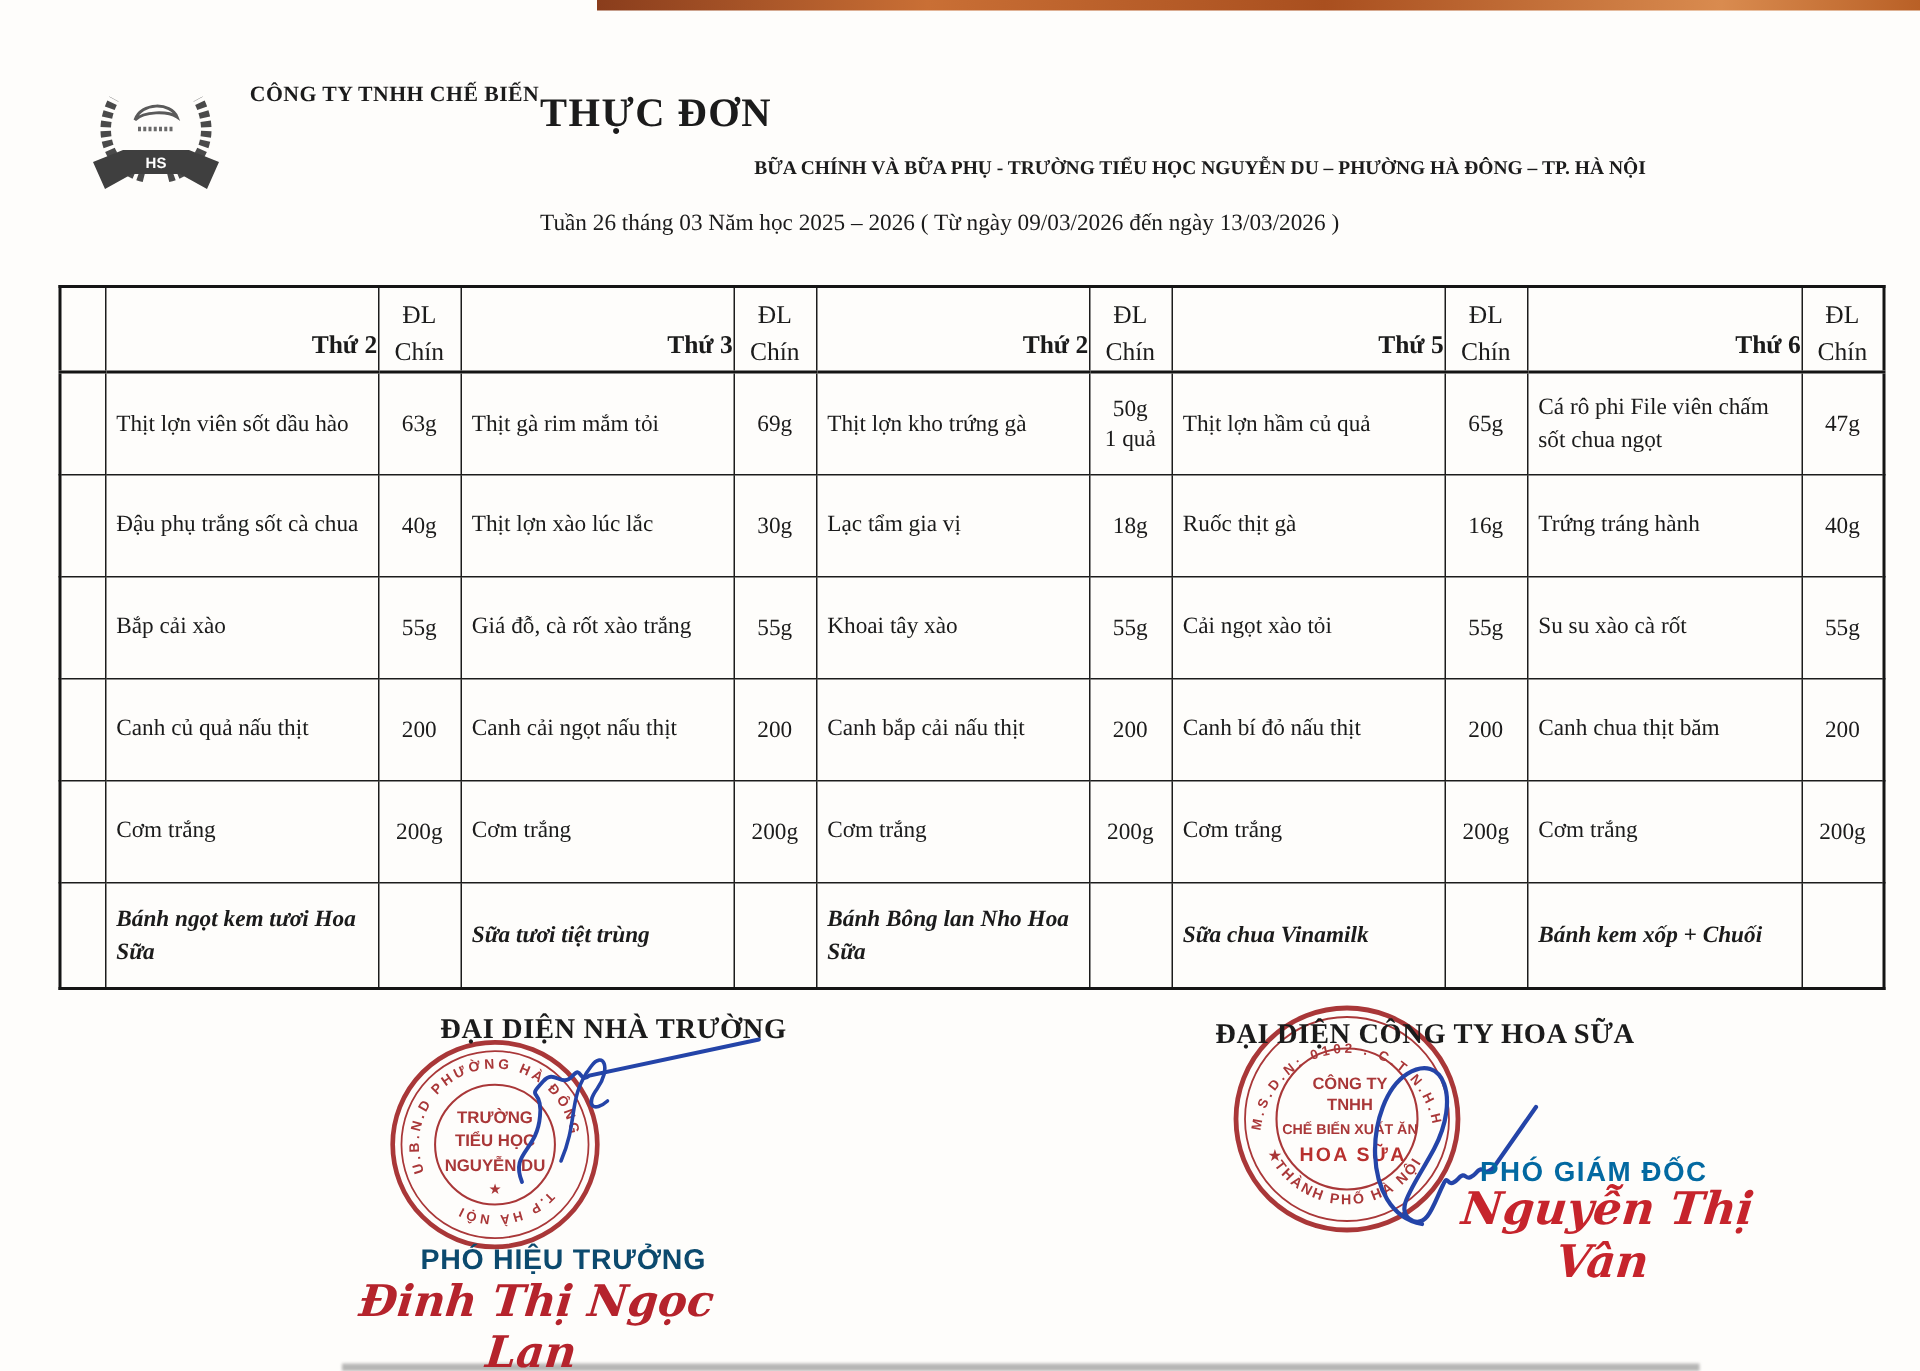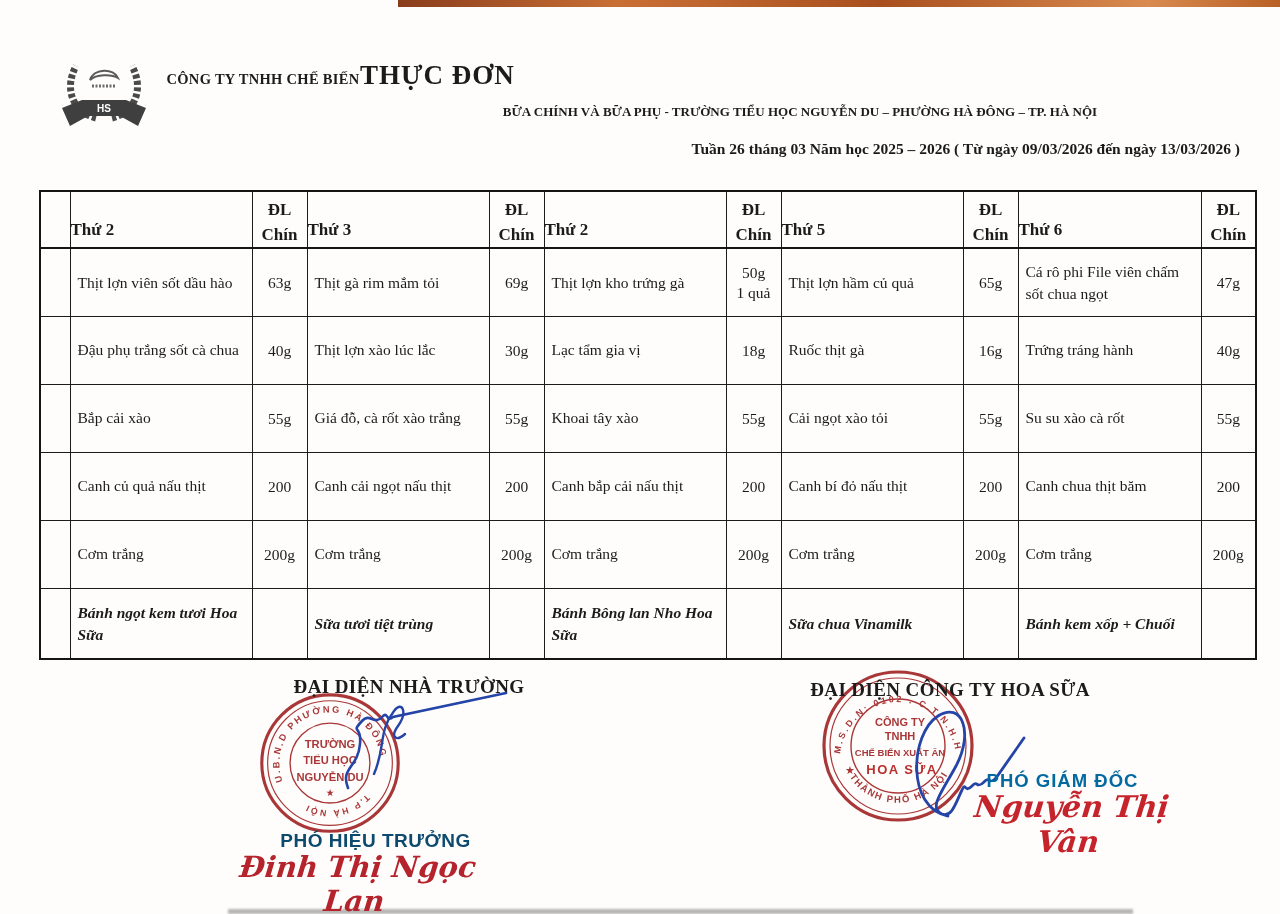--- a/index.html
+++ b/index.html
@@ -15,50 +15,50 @@
     background:linear-gradient(90deg,#8a3d1c,#c96f35 25%,#a94f1f 55%,#d98b4f 85%,#b96026);
     filter:blur(0.4px);
   }
   .scan-strip-bottom {
     position:absolute; bottom:0; left:228px; width:905px; height:5px;
     background:rgba(95,95,95,0.45); filter:blur(1.2px);
   }
   
   .logo-svg { position:absolute; left:56px; top:56px; width:96px; height:84px; }
   .company-name {
-    position:absolute; left:158px; top:68px; width:210px;
+    position:absolute; left:158px; top:52px; width:210px;
     text-align:center; font-weight:bold; font-size:14.5px; line-height:1.6;
     letter-spacing:0.3px;
   }
   .doc-title {
     position:absolute; left:360px; top:60px; width:880px;
     font-weight:bold; font-size:27px; letter-spacing:1px;
   }
   .doc-subtitle {
     position:absolute; left:350px; top:104px; width:900px;
     text-align:center; font-weight:bold; font-size:13px;
   }
   .doc-week {
     position:absolute; left:360px; top:140px; width:880px;
-    text-align:right; font-weight:bold; font-size:15.5px;
+    text-align:left; font-weight:normal; font-size:15.5px;
   }
   
   table.menu {
     position:absolute; left:39px; top:190px; width:1216px;
     border-collapse:collapse; table-layout:fixed;
   }
   table.menu td, table.menu th {
     border:1.4px solid #1c1c1c; vertical-align:middle;
     font-size:15.5px; overflow:hidden;
   }
   table.menu { border:2.5px solid #151515; }
   table.menu tr.hdr th { border-bottom:2.3px solid #151515; font-size:17px; }
   th.tt-h, td.tt { text-align:center;padding-left:36px; }
-  th.day-h { text-align:left; font-weight:bold; vertical-align:top; padding-top:20px; }
-  th.dl-h { text-align:center; font-weight:bold; vertical-align:top; padding-top:6px; line-height:1.45; }
+  th.day-h { text-align:right; font-weight:bold; vertical-align:top; padding-top:20px; }
+  th.dl-h { text-align:center; font-weight:normal; vertical-align:top; padding-top:6px; line-height:1.45; }
   td.dish { text-align:left; padding:3px 7px; line-height:1.4; }
   td.qty { text-align:center; white-space:pre-line; line-height:1.25; }
   tr.hdr { height:56px; }
   tr.r { height:68px; }
   tr.r6 { height:71px; }
   tr.r6 td.dish { font-weight:bold; font-style:italic; }
   tr.r1 td.tt { vertical-align:top; padding-top:4px; }
   
   .rep-heading {
     position:absolute; font-weight:bold; font-size:19px; text-align:center;

